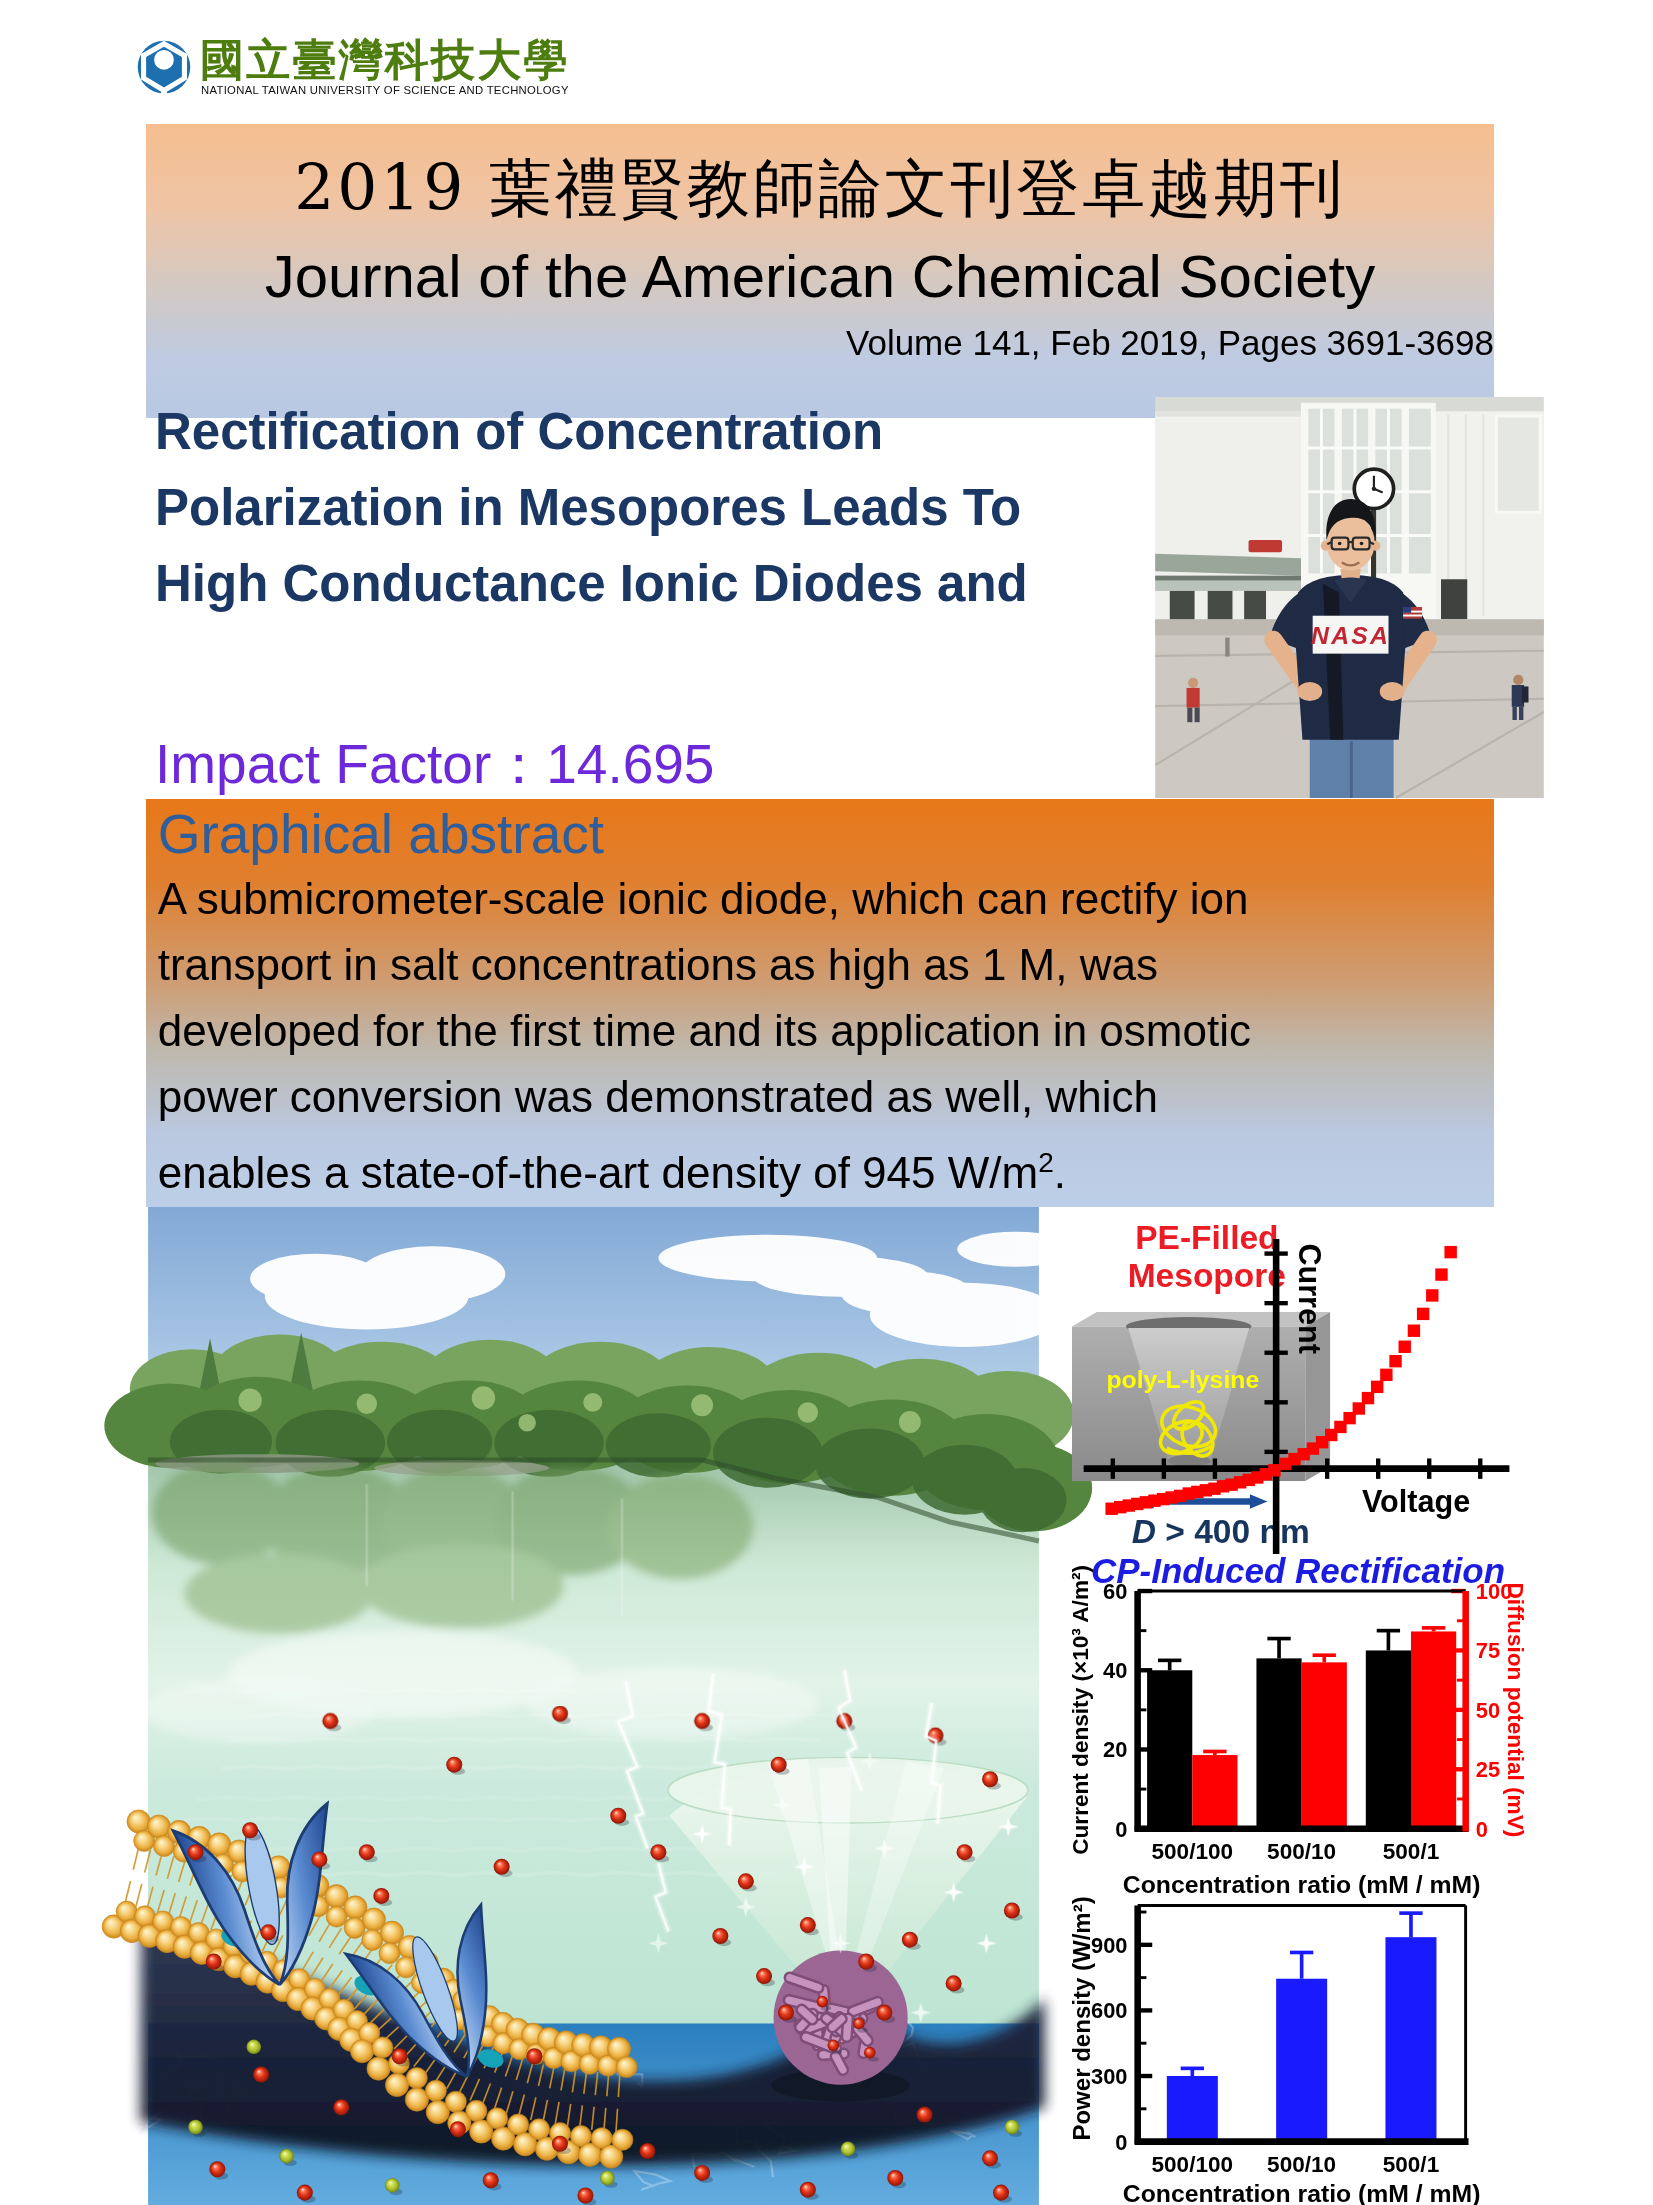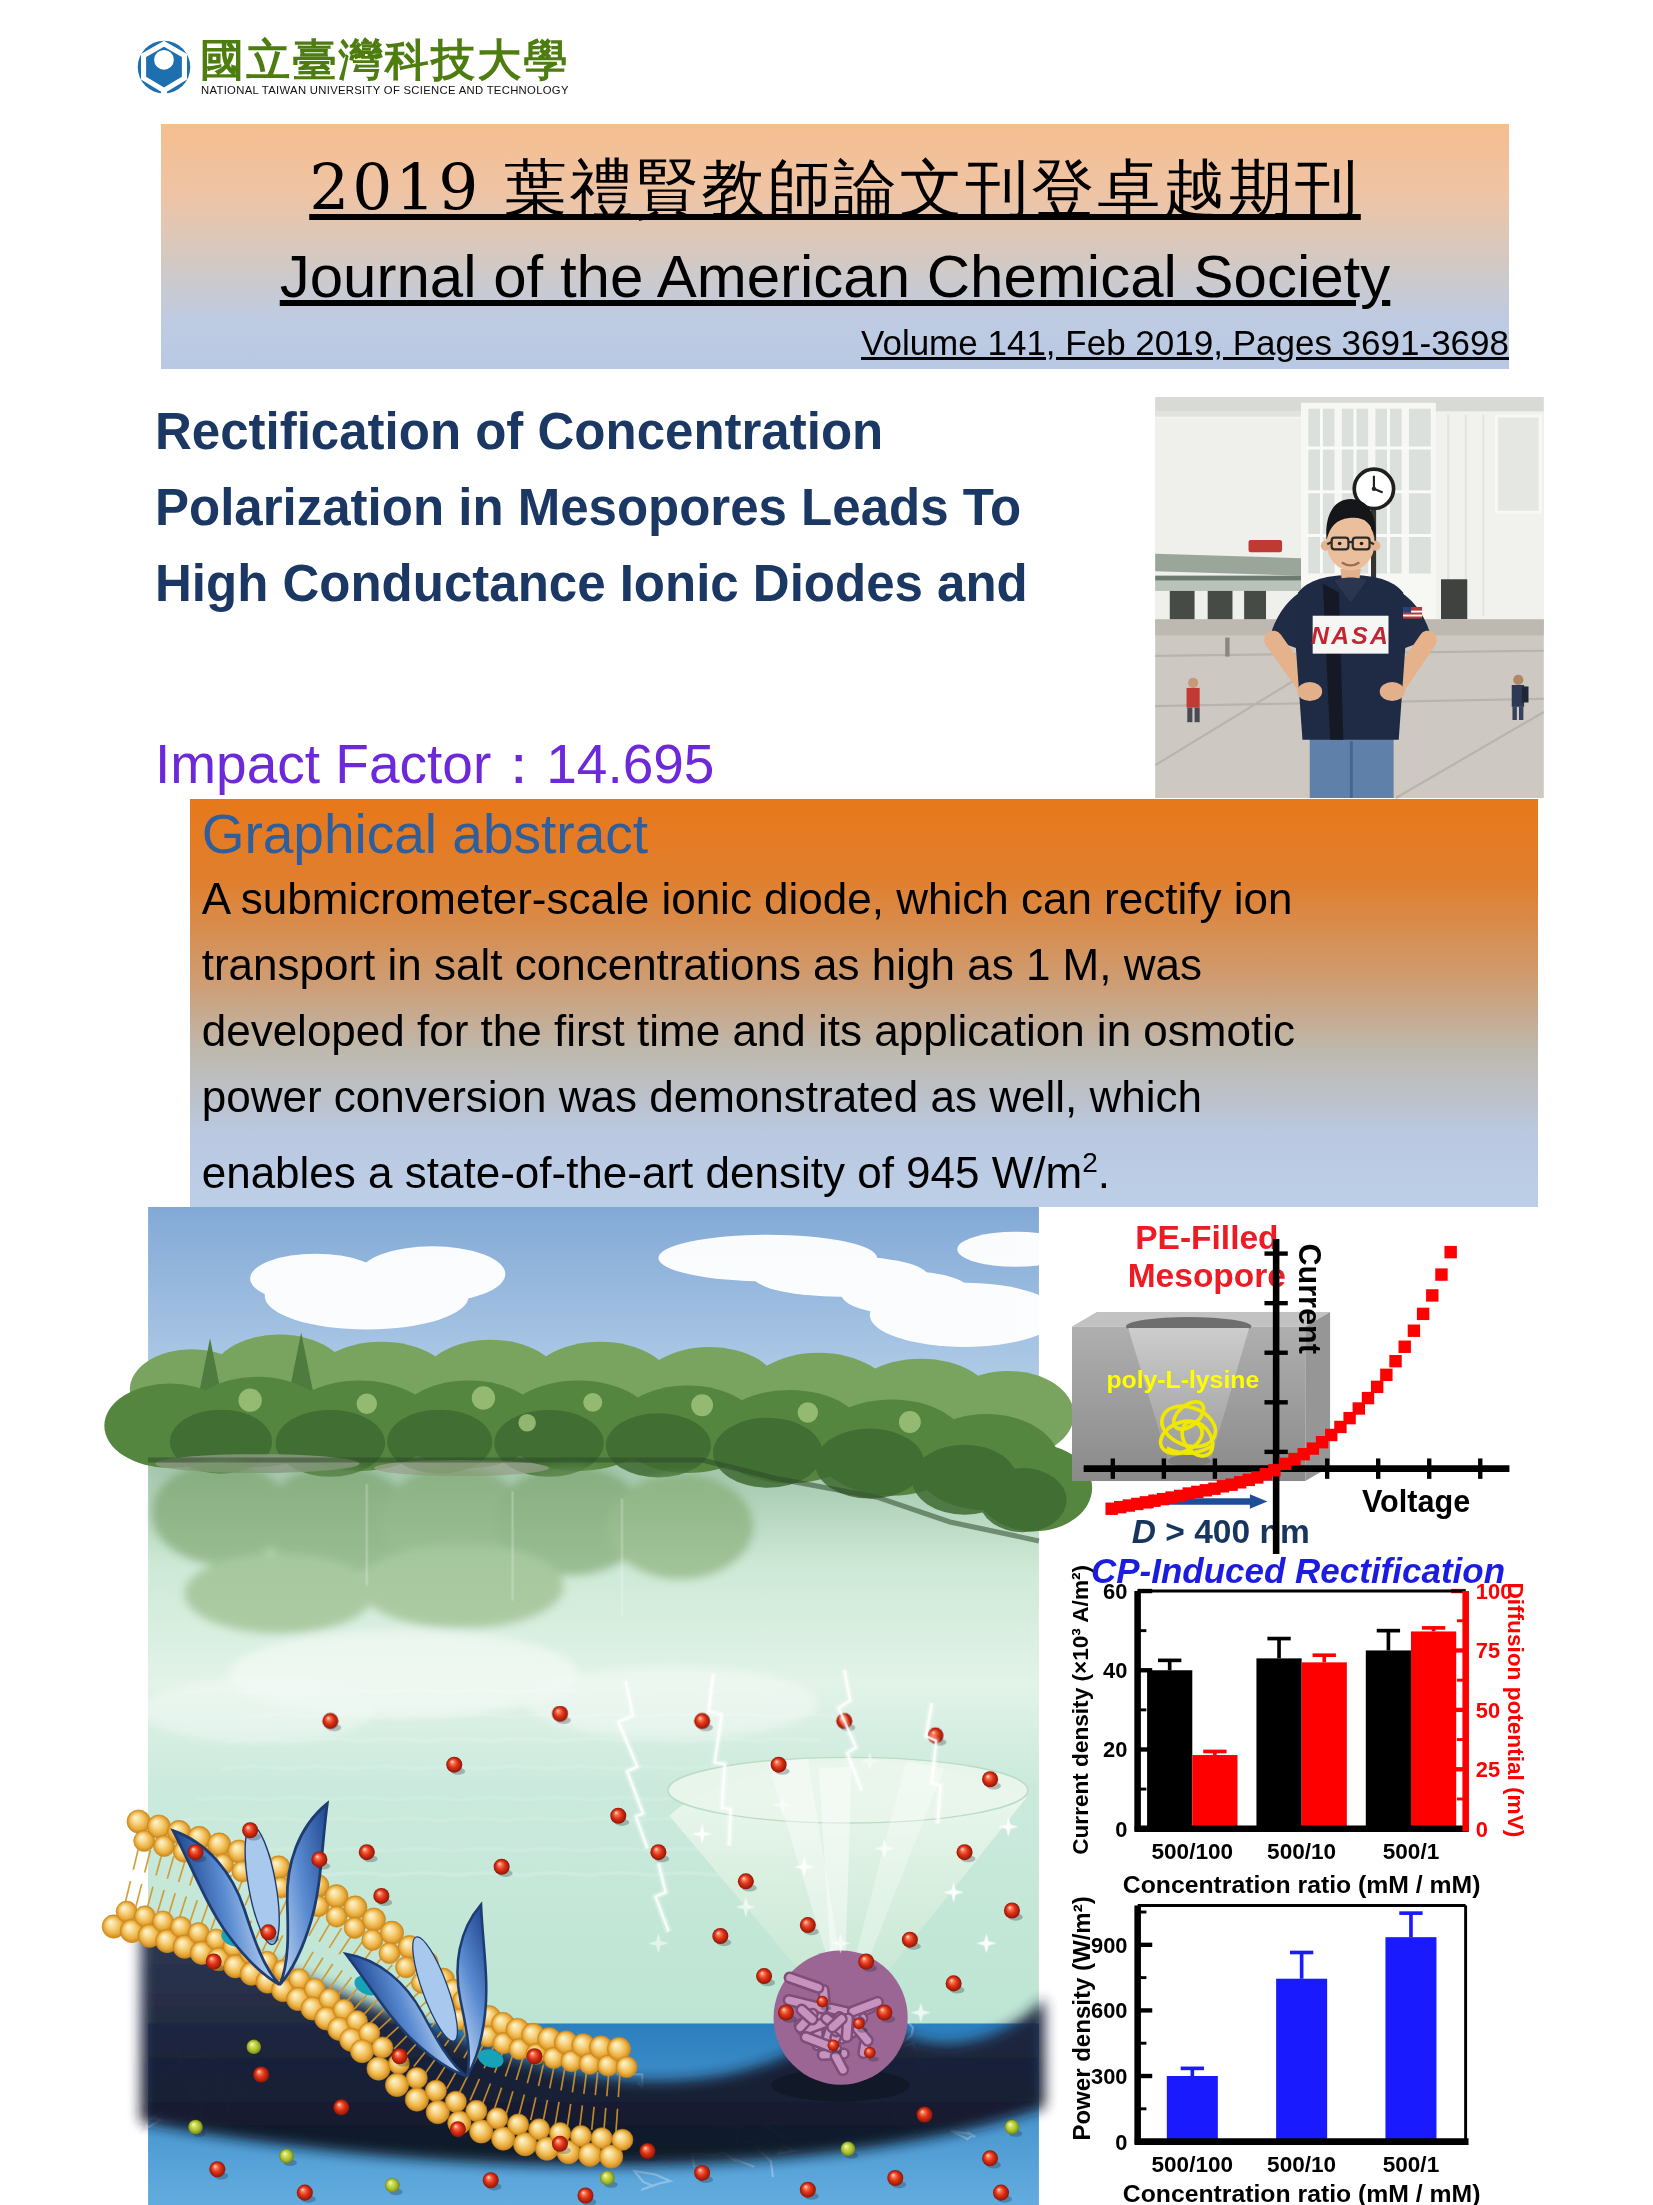--- a/index.html
+++ b/index.html
@@ -11,40 +11,38 @@
   .abs { position:absolute; }
 
   
   #uni-header { left:137px; top:34px; width:802px; height:80px; }
   #uni-header .logo-svg { position:absolute; left:0; top:2.9px; }
   #org-zh { position:absolute; left:63px; top:-2.9px; font-size:44px; font-weight:600; letter-spacing:2.2px; color:#4d7c0f; }
   #org-en { position:absolute; left:64px; top:50px; font-size:11.3px; font-weight:500; letter-spacing:0.3px; color:#111; }
 
   
   #banner {
-    left:161px; top:124px; width:1348px; height:245px; text-align:center;
+    left:146px; top:124px; width:1348px; height:294px; text-align:center;
     background:linear-gradient(180deg,#F5BE8F 0%,#EFC4A4 28%,#D4C9C2 55%,#BECBE2 80%,#B9C8E3 100%);
-    text-decoration:underline;
   }
   #banner-line1 { margin-top:22px; font-size:63px; font-family:"DejaVu Serif","Liberation Serif",serif; color:#000; letter-spacing:2.9px; }
   #banner-line2 { margin-top:10.2px; font-size:60px; color:#000; }
   #banner-line3 { margin-top:11.7px; font-size:35px; color:#000;text-align:right; }
 
   
   #paper-title { left:155px; top:394px; width:970px; font-size:51px; line-height:76px; color:#1B3764; }
   #impact { left:155px; top:728px; font-size:55px; color:#6d28d9; }
 
   
   #photo { left:1155px; top:397px; width:389px; height:401px;font-style:italic; }
 
   
   #ga {
     left:146px; top:799px; width:1348px; height:408px; padding:2.9px 0 0 11.7px;
     background:linear-gradient(180deg,#E8781A 0%,#E07F2E 20%,#CE9D74 45%,#BEB9AF 62%,#BAC8E0 82%,#BDCFE8 100%);
-    margin-left:44px;
   }
   #ga-heading { font-size:55px; color:#2E5E9C; }
   .ga-line { font-size:44px; line-height:66px; color:#000; }
   .ga-line sup { font-size:28px; }
 
   
   #illustration { left:148px; top:1207px; width:891px; height:998px; }
   #iv-block   { left:1072px; top:1211px; width:452px; height:387px; }
   #chart1-box { left:1072px; top:1582px; width:452px; height:325px; }
   #chart2-box { left:1072px; top:1896px; width:452px; height:309px; }

